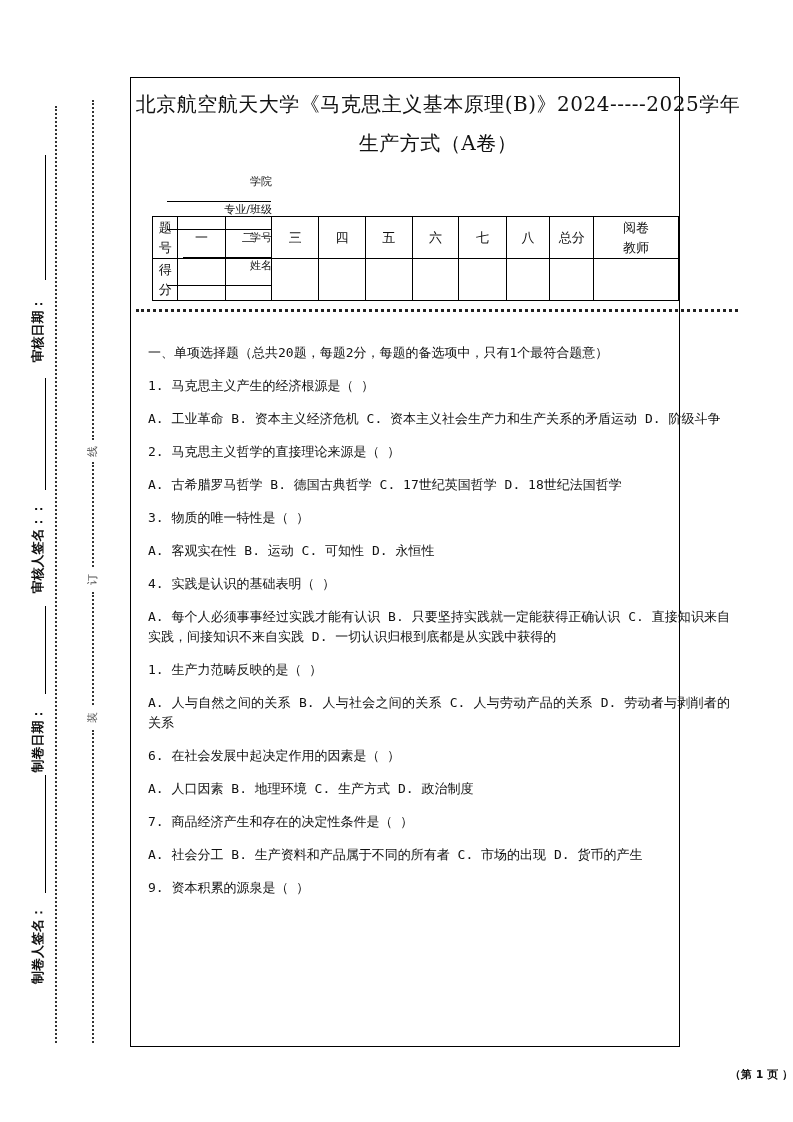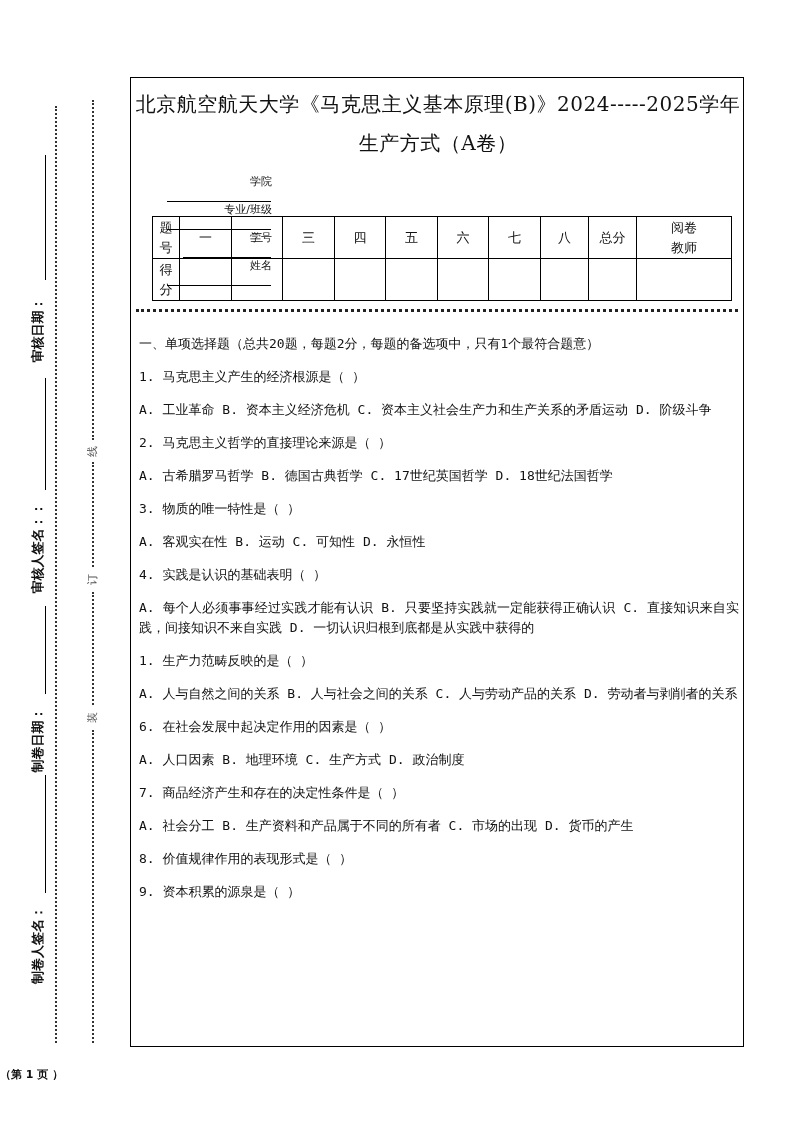--- a/index.html
+++ b/index.html
@@ -14,21 +14,21 @@
   .dots.inner-c { left: 92px; top: 592px; height: 113px; }
   .dots.inner-d { left: 92px; top: 730px; height: 313px; }
   .bind-char { position: absolute; left: 84px; font-family: "DejaVu Serif", serif; font-size: 11px; color: #555;
                transform: rotate(-90deg); transform-origin: center; width: 16px; text-align: center; }
 
   .sig-label { position: absolute; left: 38px; font-weight: bold; font-size: 13px;
                transform: translate(-50%, -50%) rotate(-90deg); white-space: nowrap; }
   .sig-line { position: absolute; left: 45px; width: 0; border-left: 1.5px solid #000; }
 
   
-  .frame { position: absolute; left: 130px; top: 77px; width: 614px; height: 970px;
+  .frame { position: absolute; left: 130px; top: 77px; width: 550px; height: 970px;
            border: 1.5px solid #000; box-sizing: border-box; }
 
   .title { position: absolute; left: 0; width: 614px; text-align: center;
            font-family: "DejaVu Serif", serif; font-size: 20px; letter-spacing: 0.5px; }
   .title.l1 { top: 13px; }
   .title.l2 { top: 52px; }
 
   .info-row { position: absolute; top: 96px; left: 35px; font-size: 11px; display: flex; align-items: flex-end; flex-direction: column; }
   .info-row .lbl { white-space: nowrap; }
   .info-row .blank { display: inline-block; border-bottom: 1px solid #000; height: 12px; margin: 0 1px; }
@@ -37,26 +37,26 @@
                 font-family: "DejaVu Serif", serif; font-size: 13px; }
   table.score td { border: 1.3px solid #000; text-align: center; vertical-align: middle; padding: 0; }
   table.score tr.r1 td { height: 41px; }
   table.score tr.r2 td { height: 41px; }
   .stack { display: block; line-height: 20px; }
 
   .sep { position: absolute; top: 231px; left: 5px; width: 602px; border-top: 3px dotted #222; }
 
   .content { position: absolute; top: 253px; left: 5px; width: 606px;
              font-family: "DejaVu Sans Mono", monospace; font-size: 13px; line-height: 20px; }
-  .content p { margin: 3px; }
+  .content p { margin: 12px; }
   .sec { margin-bottom: 13px !important; }
   .q { margin-bottom: 13px !important; }
   .opt { margin-bottom: 13px !important; text-align: justify; }
 
-  .footer { position: absolute; top: 1067px; left: 0; width: 793px; text-align: left;
+  .footer { position: absolute; top: 1067px; left: 0; width: 793px; text-align: right;
             font-size: 11px; font-weight: bold; }
 </style>
 </head>
 <body>
 
 <div class="dots outer"></div>
 <div class="dots inner-a"></div>
 <div class="dots inner-b"></div>
 <div class="dots inner-c"></div>
 <div class="dots inner-d"></div>
@@ -147,19 +147,18 @@
 
     <p class="q">1. 生产力范畴反映的是（  ）</p>
     <p class="opt">A. 人与自然之间的关系  B. 人与社会之间的关系  C. 人与劳动产品的关系  D. 劳动者与剥削者的关系</p>
 
     <p class="q">6. 在社会发展中起决定作用的因素是（  ）</p>
     <p class="opt">A. 人口因素  B. 地理环境  C. 生产方式  D. 政治制度</p>
 
     <p class="q">7. 商品经济产生和存在的决定性条件是（  ）</p>
     <p class="opt">A. 社会分工  B. 生产资料和产品属于不同的所有者  C. 市场的出现  D. 货币的产生</p>
 
-    <p class="q">8. 价值规律作用的表现形式是（  ）</p>
 
     <p class="q">9. 资本积累的源泉是（  ）</p>
   </div>
 </div>
 
 <div class="footer">（第 1 页 ）</div>
 
 </body></html>

